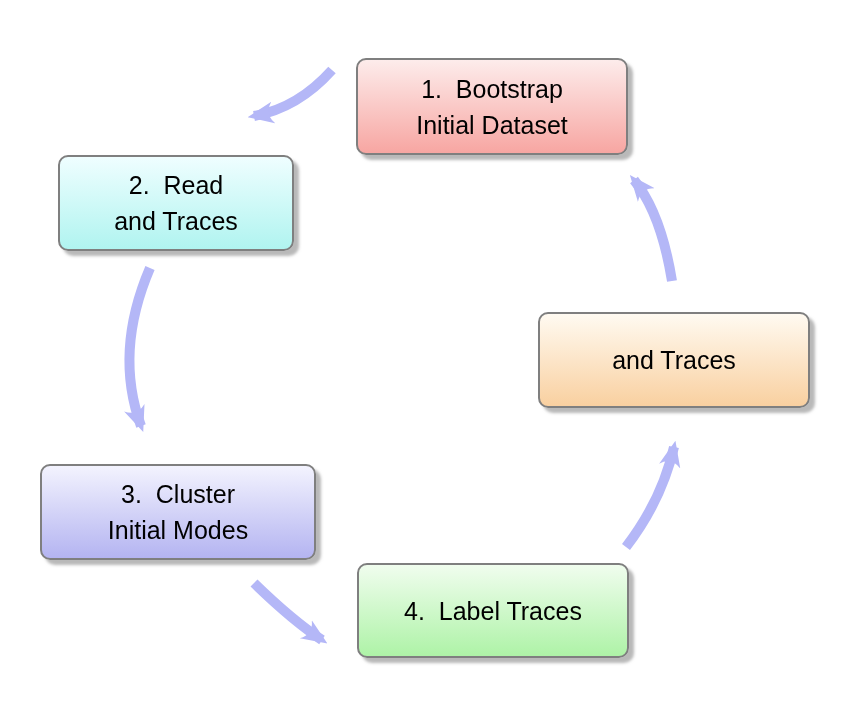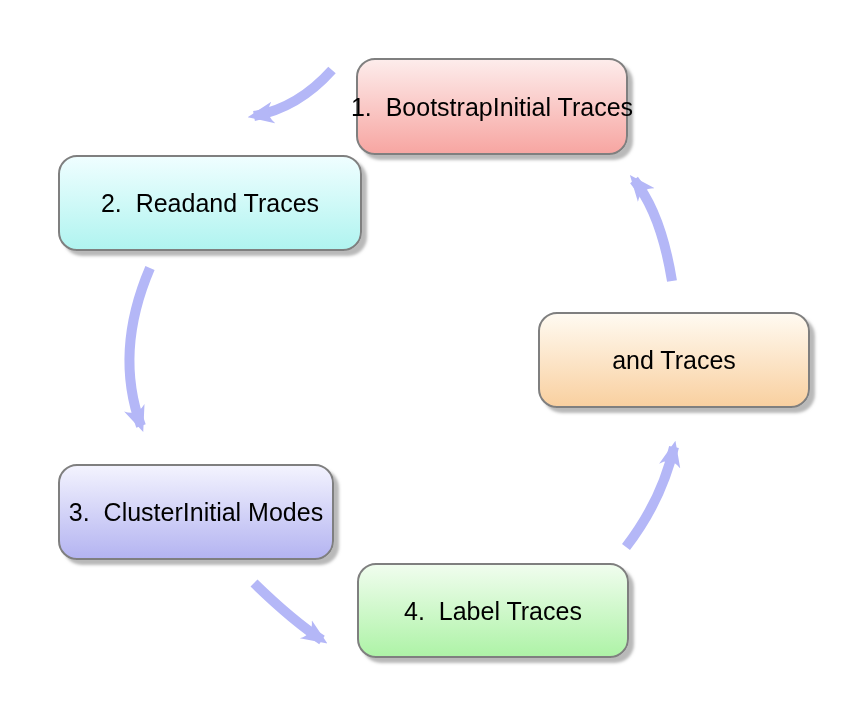--- a/index.html
+++ b/index.html
@@ -20,24 +20,24 @@
     left: 0;
     top: 0;
     width: 854px;
     height: 708px;
     z-index: 1;
   }
   .node {
     position: absolute;
     z-index: 2;
     border: 2px solid #7f7f7f;
-    border-radius: 19px;
+    border-radius: 10px;
     box-shadow: 5px 5px 3px rgba(128,128,128,0.55);
     display: flex;
-    flex-direction: row;
+    flex-direction: column;
     align-items: center;
     justify-content: center;
     text-align: center;
     color: #000000;
     font-size: 25px;
     line-height: 36px;
     box-sizing: border-box;
   }
   .node .line {
     white-space: pre;
@@ -57,29 +57,29 @@
     </defs>
     <path class="arrow-path" d="M 332 70 Q 298 108 254 116" fill="none" stroke-width="10" marker-end="url(#ah)" stroke="#b4b7f7"></path>
     <path class="arrow-path" d="M 150 268 Q 114 352 141 426" fill="none" stroke-width="10" marker-end="url(#ah)" stroke="#b4b7f7"></path>
     <path class="arrow-path" d="M 254 583 Q 292 620 322 640" fill="none" stroke-width="10" marker-end="url(#ah)" stroke="#b4b7f7"></path>
     <path class="arrow-path" d="M 626 547 Q 662 500 674 447" fill="none" stroke-width="10" marker-end="url(#ah)" stroke="#b4b7f7"></path>
     <path class="arrow-path" d="M 672 281 Q 661 213 634 180" fill="none" stroke-width="10" marker-end="url(#ah)" stroke="#b4b7f7"></path>
   </svg>
 
   <div class="node" style="left: 356px; top: 58px; width: 272px; height: 97px; background: linear-gradient(rgb(253, 236, 235) 0%, rgb(247, 166, 162) 100%); border-color: rgb(127, 127, 127); color: rgb(0, 0, 0);">
     <span class="line">1.  Bootstrap</span>
-    <span class="line">Initial Traces</span>
+    <span class="line">Initial Dataset</span>
   </div>
 
-  <div class="node" style="left: 58px; top: 155px; width: 304px; height: 96px; background: linear-gradient(rgb(239, 254, 255) 0%, rgb(176, 244, 240) 100%); border-color: rgb(127, 127, 127); color: rgb(0, 0, 0);">
+  <div class="node" style="left: 58px; top: 155px; width: 236px; height: 96px; background: linear-gradient(rgb(239, 254, 255) 0%, rgb(176, 244, 240) 100%); border-color: rgb(127, 127, 127); color: rgb(0, 0, 0);">
     <span class="line">2.  Read</span>
     <span class="line">and Traces</span>
   </div>
 
-  <div class="node" style="left: 58px; top: 464px; width: 276px; height: 96px; background: linear-gradient(rgb(243, 243, 254) 0%, rgb(180, 180, 241) 100%); border-color: rgb(127, 127, 127); color: rgb(0, 0, 0);">
+  <div class="node" style="left: 40px; top: 464px; width: 276px; height: 96px; background: linear-gradient(rgb(243, 243, 254) 0%, rgb(180, 180, 241) 100%); border-color: rgb(127, 127, 127); color: rgb(0, 0, 0);">
     <span class="line">3.  Cluster</span>
     <span class="line">Initial Modes</span>
   </div>
 
   <div class="node" style="left: 357px; top: 563px; width: 272px; height: 95px; background: linear-gradient(rgb(240, 253, 238) 0%, rgb(174, 243, 167) 100%); border-color: rgb(127, 127, 127); color: rgb(0, 0, 0); align-items: center;">
     <span class="line">4.  Label Traces</span>
   </div>
 
   <div class="node" style="left: 538px; top: 312px; width: 272px; height: 96px; background: linear-gradient(rgb(255, 250, 241) 0%, rgb(249, 208, 160) 100%); border-color: rgb(127, 127, 127); color: rgb(0, 0, 0);">
     <span class="line">and Traces</span>

